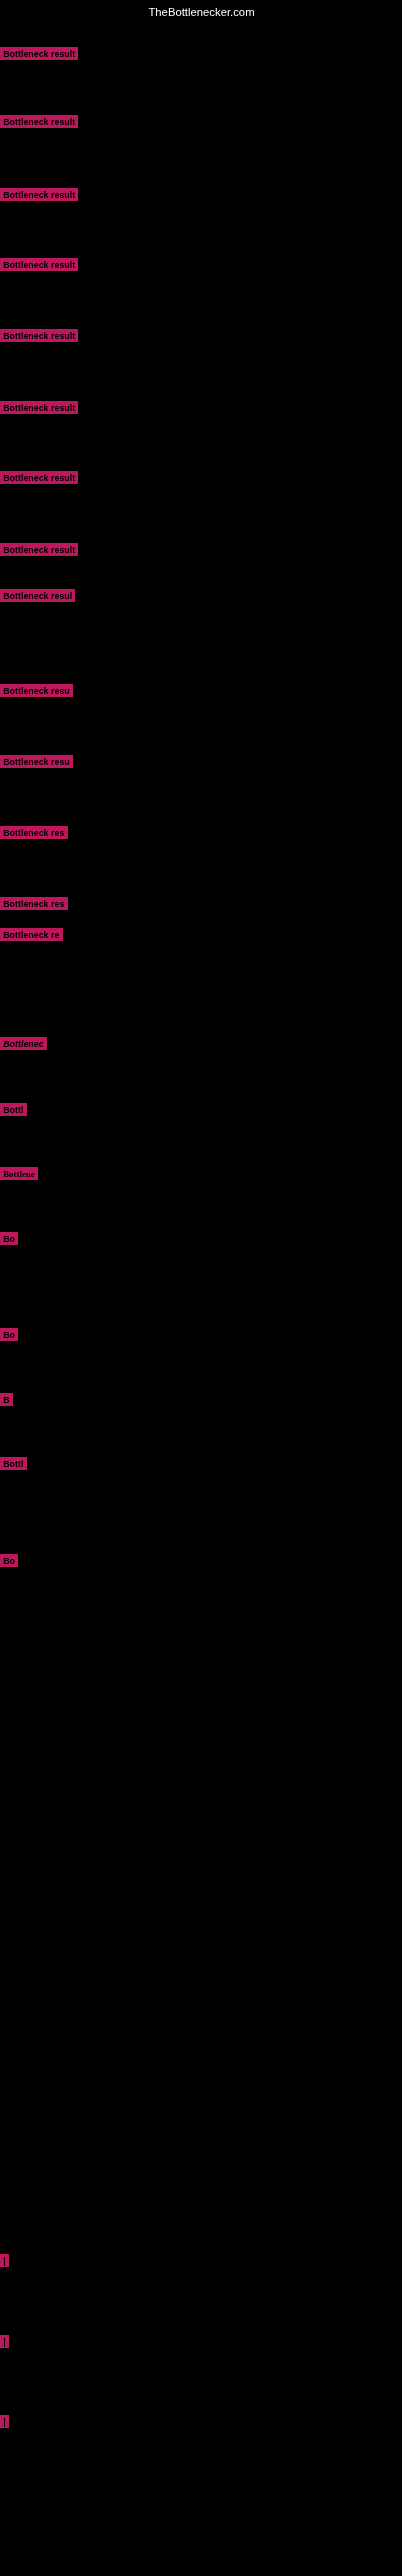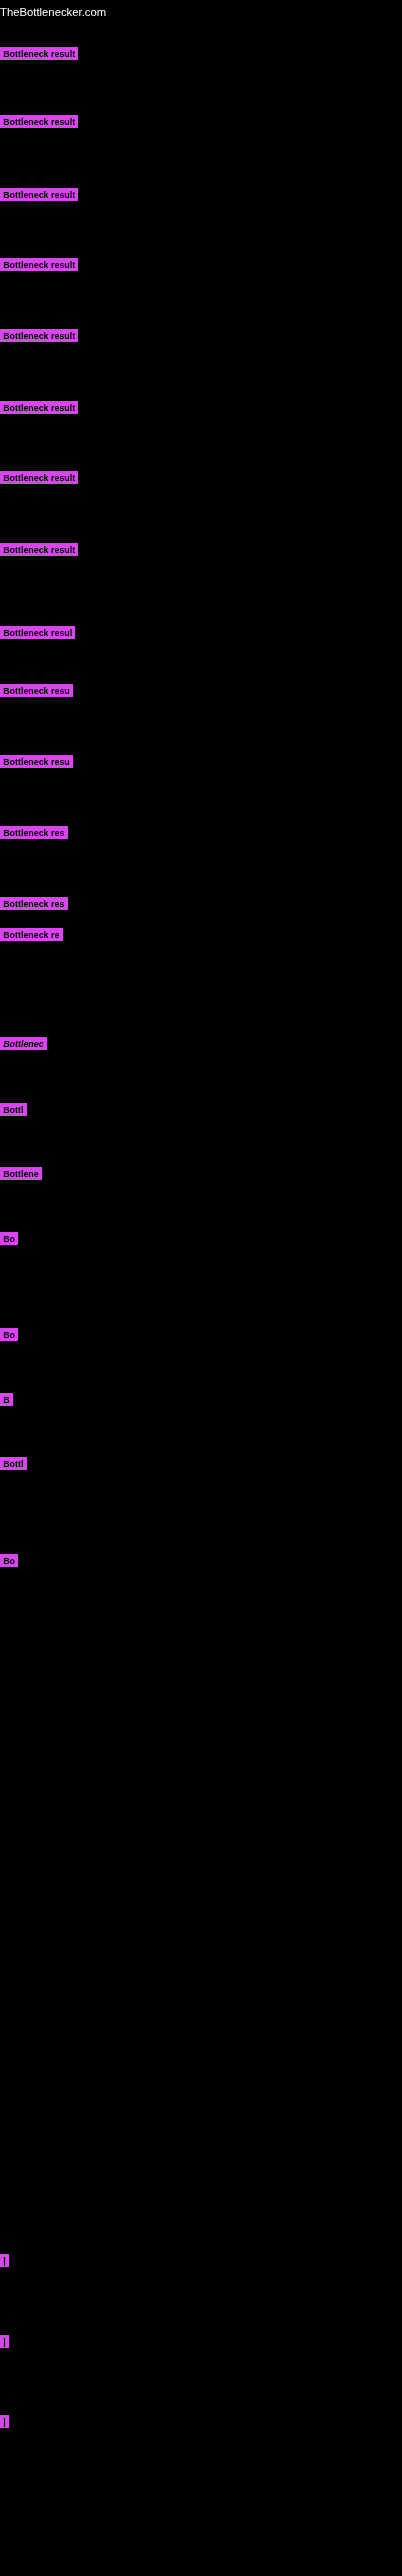--- a/index.html
+++ b/index.html
@@ -8,31 +8,31 @@
       box-sizing: border-box;
     }
     body {
       background-color: #000000;
       width: 403px;
       min-height: 2576px;
       font-family: Arial, sans-serif;
       position: relative;
     }
     .site-title {
-      text-align: left;
+      text-align: center;
       color: #ffffff;
       font-size: 11.3px;
       padding: 6.4px 0;
       position: absolute;
       top: 0;
       left: 0;
       right: 0;
     }
     .bottleneck-badge {
-      background-color: #d946ef;
+      background-color: #be185d;
       color: #000000;
       font-size: 8.9px;
       font-weight: bold;
       padding: 1.6px 3.2px;
       display: inline-block;
       position: absolute;
       left: 0;
       white-space: nowrap;
       overflow: hidden;
     }
@@ -43,29 +43,29 @@
 <span class="site-title">TheBottlenecker.com</span>
 
 <div class="bottleneck-badge" style="top: 47px; max-width: 121px;">Bottleneck result</div>
 <div class="bottleneck-badge" style="top: 115px; max-width: 122px;">Bottleneck result</div>
 <div class="bottleneck-badge" style="top: 188px; max-width: 118px;">Bottleneck result</div>
 <div class="bottleneck-badge" style="top: 258px; max-width: 115px;">Bottleneck result</div>
 <div class="bottleneck-badge" style="top: 329px; max-width: 115px;">Bottleneck result</div>
 <div class="bottleneck-badge" style="top: 401px; max-width: 113px;">Bottleneck result</div>
 <div class="bottleneck-badge" style="top: 471px; max-width: 110px;">Bottleneck result</div>
 <div class="bottleneck-badge" style="top: 543px; max-width: 116px;">Bottleneck result</div>
-<div class="bottleneck-badge" style="top: 626px; max-width: 109px;">Bottleneck resul</div>
+<div class="bottleneck-badge" style="top: 589px; max-width: 109px;">Bottleneck resul</div>
 <div class="bottleneck-badge" style="top: 684px; max-width: 105px;">Bottleneck resu</div>
 <div class="bottleneck-badge" style="top: 755px; max-width: 101px;">Bottleneck resu</div>
 <div class="bottleneck-badge" style="top: 826px; max-width: 95px;">Bottleneck res</div>
 <div class="bottleneck-badge" style="top: 897px; max-width: 90px;">Bottleneck res</div>
 <div class="bottleneck-badge" style="top: 928px; max-width: 85px;">Bottleneck re</div>
 <div class="bottleneck-badge" style="top: 1037px; max-width: 68px; font-style: italic;">Bottlenec</div>
 <div class="bottleneck-badge" style="top: 1103px; max-width: 44px;">Bottl</div>
-<div class="bottleneck-badge" style="top: 1167px; max-width: 64px;">Bottlene</div>
+<div class="bottleneck-badge" style="top: 1167px; max-width: 64px; font-family: Liberation Serif, serif;">Bottlene</div>
 <div class="bottleneck-badge" style="top: 1232px; max-width: 26px;">Bo</div>
 <div class="bottleneck-badge" style="top: 1328px; max-width: 26px;">Bo</div>
 <div class="bottleneck-badge" style="top: 1393px; max-width: 17.7px;">B</div>
 <div class="bottleneck-badge" style="top: 1457px; max-width: 44px;">Bottl</div>
 <div class="bottleneck-badge" style="top: 1554px; max-width: 24px;">Bo</div>
 <div class="bottleneck-badge" style="top: 2254px; max-width: 9.7px;">|</div>
 <div class="bottleneck-badge" style="top: 2335px; max-width: 9.7px;">|</div>
 <div class="bottleneck-badge" style="top: 2415px; max-width: 9.7px;">|</div>
 
 

